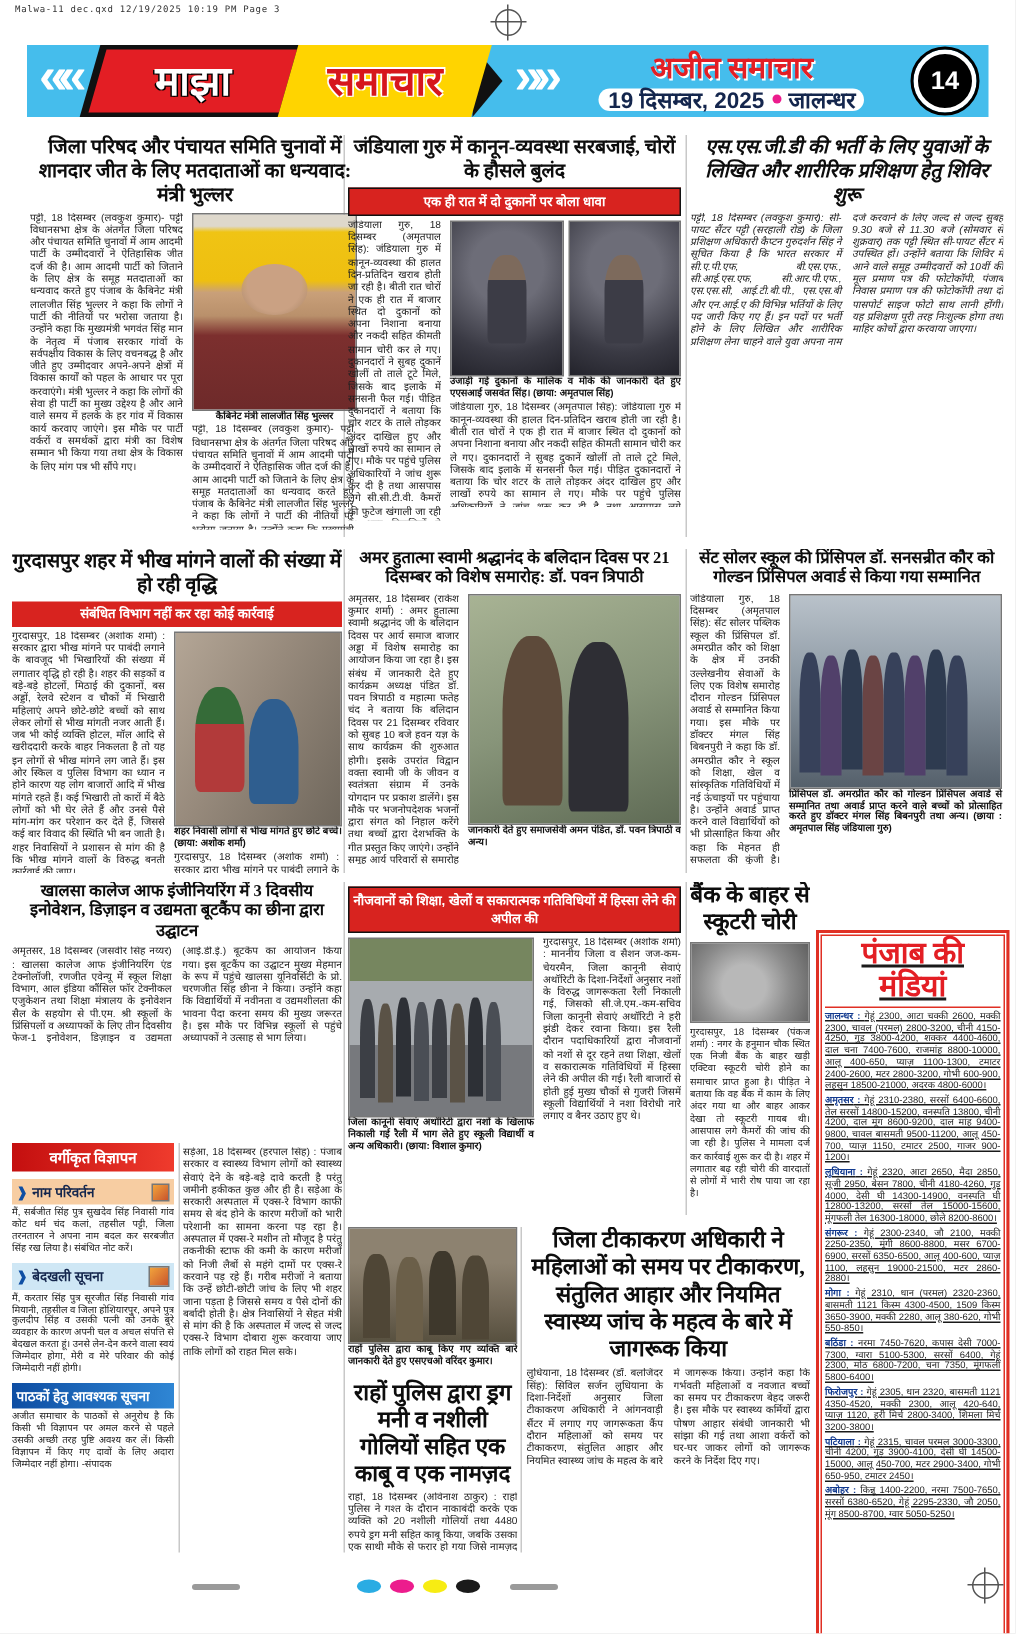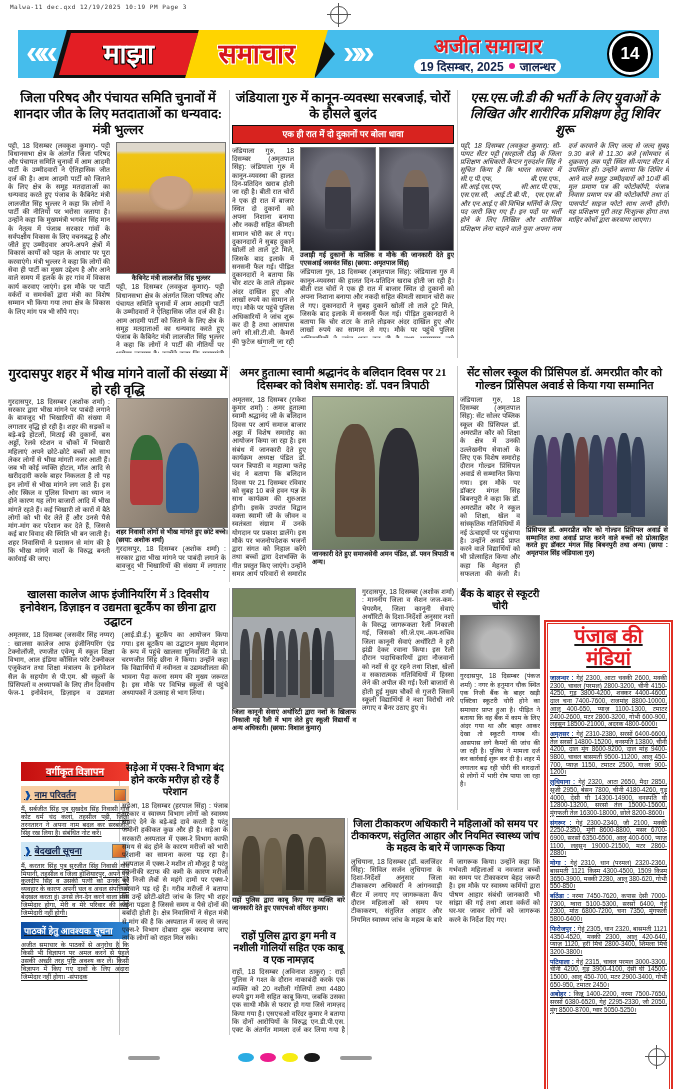--- a/index.html
+++ b/index.html
@@ -22,31 +22,31 @@
              font-family:"Liberation Serif",serif;text-shadow:1px 1px 0 #000,-1px 1px 0 #000;}
   .mh-yellow{background:#ffd400;transform:skew(-16deg);padding:4px 26px 7px 26px;margin-left:-4px;flex:0 0 auto;}
   .mh-samachar{display:inline-block;transform:skew(16deg);color:#d6161c;font-weight:bold;font-size:27px;
              font-family:"Liberation Serif",serif;text-shadow:1px 1px 0 #fff,-1px -1px 0 #fff,1px -1px 0 #fff,-1px 1px 0 #fff;}
   .mh-arrow{width:0;height:0;border-top:24px solid transparent;border-bottom:24px solid transparent;
             border-left:20px solid #111;margin-left:-6px;}
   .mh-right{flex:1;display:flex;flex-direction:column;align-items:center;justify-content:space-between;}
   .mh-title{color:#e31e24;font-weight:bold;font-size:20px;font-family:"Liberation Serif",serif;
             text-shadow:1px 1px 0 #fff;line-height:22px;}
   .mh-pill{background:#fff;border-radius:9px;height:15px;display:flex;align-items:center;gap:5px;
-           padding:0 6px;font-size:12px;font-weight:bold;color:#14264d;margin-top:2px;}
+           padding:0 6px;font-size:15px;font-weight:bold;color:#14264d;margin-top:2px;}
   .dot-m{width:6px;height:6px;border-radius:50%;background:#ec1c8d;display:inline-block;}
   .mh-page{width:36px;height:36px;border-radius:50%;background:#000;border:3px solid #fff;outline:2px solid #000;
            color:#fff;font-weight:bold;font-size:17px;display:flex;align-items:center;justify-content:center;
            margin:0 8px 0 4px;flex:0 0 auto;}
   
   .art{position:absolute;overflow:hidden;}
   .hl{font-family:"Liberation Serif",serif;font-weight:bold;color:#0d0d0d;text-align:center;line-height:1.22;}
   .h-lg{font-size:13px;}
   .h-md{font-size:11px;}
-  .h-sm{font-size:10px;}
+  .h-sm{font-size:15px;}
   .redbar{background:#d8231f;color:#fff;font-weight:bold;font-size:8.8px;text-align:center;
           padding:2px 2px 3px;margin:3px 0;border:1px solid #111;}
   .redbar.nb{border:none;}
   .body{font-size:6.8px;line-height:8.3px;text-align:justify;color:#222;overflow:hidden;}
   .cols2{column-count:2;column-gap:7px;}
   .cap{font-size:6.5px;font-weight:bold;line-height:7.8px;color:#111;text-align:justify;}
   .photo{background:#999;position:relative;overflow:hidden;border:1px solid #777;}
   .row{display:flex;gap:6px;}
   .sep{position:absolute;width:1px;background:#c8c8c8;}
   
@@ -131,21 +131,21 @@
 
   <div class="sep" style="left:229px;top:90px;height:268px;"></div>
   <div class="sep" style="left:457px;top:90px;height:268px;"></div>
   <div class="sep" style="left:229px;top:366px;height:216px;"></div>
   <div class="sep" style="left:457px;top:366px;height:216px;"></div>
   <div class="sep" style="left:229px;top:588px;height:447px;"></div>
   <div class="sep" style="left:457px;top:588px;height:222px;"></div>
   <div class="sep" style="left:119px;top:762px;height:273px;"></div>
   <div class="sep" style="left:347px;top:818px;height:217px;"></div>
 
-  <div class="art" style="left:8px;top:90px;width:220px;height:268px;">
+  <div class="art" style="left:20px;top:90px;width:220px;height:268px;">
     <div class="hl h-lg">जिला परिषद और पंचायत समिति चुनावों में शानदार जीत के लिए मतदाताओं का धन्यवाद: मंत्री भुल्लर</div>
     <div class="row" style="margin-top:4px;">
       <div class="body" style="width:102px;height:224px;">पट्टी, 18 दिसम्बर (लवकुश कुमार)- पट्टी विधानसभा क्षेत्र के अंतर्गत जिला परिषद और पंचायत समिति चुनावों में आम आदमी पार्टी के उम्मीदवारों ने ऐतिहासिक जीत दर्ज की है। आम आदमी पार्टी को जिताने के लिए क्षेत्र के समूह मतदाताओं का धन्यवाद करते हुए पंजाब के कैबिनेट मंत्री लालजीत सिंह भुल्लर ने कहा कि लोगों ने पार्टी की नीतियों पर भरोसा जताया है। उन्होंने कहा कि मुख्यमंत्री भगवंत सिंह मान के नेतृत्व में पंजाब सरकार गांवों के सर्वपक्षीय विकास के लिए वचनबद्ध है और जीते हुए उम्मीदवार अपने-अपने क्षेत्रों में विकास कार्यों को पहल के आधार पर पूरा करवाएंगे। मंत्री भुल्लर ने कहा कि लोगों की सेवा ही पार्टी का मुख्य उद्देश्य है और आने वाले समय में हलके के हर गांव में विकास कार्य करवाए जाएंगे। इस मौके पर पार्टी वर्करों व समर्थकों द्वारा मंत्री का विशेष सम्मान भी किया गया तथा क्षेत्र के विकास के लिए मांग पत्र भी सौंपे गए।</div>
       <div style="width:110px;">
         <div class="photo ph-minister" style="width:108px;height:130px;"></div>
         <div class="cap" style="text-align:center;">कैबिनेट मंत्री लालजीत सिंह भुल्लर</div>
         <div class="body" style="width:108px;height:70px;margin-top:2px;">पट्टी, 18 दिसम्बर (लवकुश कुमार)- पट्टी विधानसभा क्षेत्र के अंतर्गत जिला परिषद और पंचायत समिति चुनावों में आम आदमी पार्टी के उम्मीदवारों ने ऐतिहासिक जीत दर्ज की है। आम आदमी पार्टी को जिताने के लिए क्षेत्र के समूह मतदाताओं का धन्यवाद करते हुए पंजाब के कैबिनेट मंत्री लालजीत सिंह भुल्लर ने कहा कि लोगों ने पार्टी की नीतियों पर भरोसा जताया है। उन्होंने कहा कि मुख्यमंत्री भगवंत सिंह मान के नेतृत्व में पंजाब सरकार गांवों के सर्वपक्षीय विकास के लिए वचनबद्ध है और जीते हुए उम्मीदवार अपने-अपने क्षेत्रों में विकास कार्यों को पहल के आधार पर पूरा करवाएंगे। मंत्री भुल्लर ने कहा कि लोगों की सेवा ही पार्टी का मुख्य उद्देश्य है और आने वाले समय में हलके के हर गांव में विकास कार्य करवाए जाएंगे। इस मौके पर पार्टी वर्करों व समर्थकों द्वारा मंत्री का विशेष सम्मान भी किया गया तथा क्षेत्र के विकास के लिए मांग पत्र भी सौंपे गए।</div>
       </div>
     </div>
   </div>
@@ -166,20 +166,21 @@
     </div>
   </div>
 
   <div class="art" style="left:460px;top:90px;width:209px;height:268px;font-style:italic;">
     <div class="hl h-lg">एस.एस.जी.डी की भर्ती के लिए युवाओं के लिखित और शारीरिक प्रशिक्षण हेतु शिविर शुरू</div>
     <div class="body cols2" style="height:222px;margin-top:4px;">पट्टी, 18 दिसम्बर (लवकुश कुमार): सी-पायट सैंटर पट्टी (सरहाली रोड) के जिला प्रशिक्षण अधिकारी कैप्टन गुरुदर्शन सिंह ने सूचित किया है कि भारत सरकार में सी.ए.पी.एफ, बी.एस.एफ., सी.आई.एस.एफ, सी.आर.पी.एफ., एस.एस.सी, आई.टी.बी.पी., एस.एस.बी और एन.आई.ए की विभिन्न भर्तियों के लिए पद जारी किए गए हैं। इन पदों पर भर्ती होने के लिए लिखित और शारीरिक प्रशिक्षण लेना चाहने वाले युवा अपना नाम दर्ज करवाने के लिए जल्द से जल्द सुबह 9.30 बजे से 11.30 बजे (सोमवार से शुक्रवार) तक पट्टी स्थित सी-पायट सैंटर में उपस्थित हों। उन्होंने बताया कि शिविर में आने वाले समूह उम्मीदवारों को 10वीं की मूल प्रमाण पत्र की फोटोकॉपी, पंजाब निवास प्रमाण पत्र की फोटोकॉपी तथा दो पासपोर्ट साइज फोटो साथ लानी होंगी। यह प्रशिक्षण पूरी तरह निःशुल्क होगा तथा माहिर कोचों द्वारा करवाया जाएगा।</div>
   </div>
 
   <div class="art" style="left:8px;top:366px;width:220px;height:216px;">
     <div class="hl h-lg">गुरदासपुर शहर में भीख मांगने वालों की संख्या में हो रही वृद्धि</div>
+    <div class="redbar nb">संबंधित विभाग नहीं कर रहा कोई कार्रवाई</div>
     <div class="row">
       <div class="body" style="width:102px;height:172px;">गुरदासपुर, 18 दिसम्बर (अशोक शर्मा) : सरकार द्वारा भीख मांगने पर पाबंदी लगाने के बावजूद भी भिखारियों की संख्या में लगातार वृद्धि हो रही है। शहर की सड़कों व बड़े-बड़े होटलों, मिठाई की दुकानों, बस अड्डों, रेलवे स्टेशन व चौकों में भिखारी महिलाएं अपने छोटे-छोटे बच्चों को साथ लेकर लोगों से भीख मांगती नजर आती हैं। जब भी कोई व्यक्ति होटल, मॉल आदि से खरीददारी करके बाहर निकलता है तो यह इन लोगों से भीख मांगने लग जाते हैं। इस ओर स्किल व पुलिस विभाग का ध्यान न होने कारण यह लोग बाजारों आदि में भीख मांगते रहते हैं। कई भिखारी तो कारों में बैठे लोगों को भी घेर लेते हैं और उनसे पैसे मांग-मांग कर परेशान कर देते हैं, जिससे कई बार विवाद की स्थिति भी बन जाती है। शहर निवासियों ने प्रशासन से मांग की है कि भीख मांगने वालों के विरुद्ध बनती कार्रवाई की जाए।</div>
       <div style="width:112px;">
         <div class="photo ph-children" style="width:110px;height:128px;"></div>
         <div class="cap">शहर निवासी लोगों से भीख मांगते हुए छोटे बच्चे। (छाया: अशोक शर्मा)</div>
         <div class="body" style="width:110px;height:26px;margin-top:2px;">गुरदासपुर, 18 दिसम्बर (अशोक शर्मा) : सरकार द्वारा भीख मांगने पर पाबंदी लगाने के बावजूद भी भिखारियों की संख्या में लगातार वृद्धि हो रही है। शहर की सड़कों व बड़े-बड़े होटलों, मिठाई की दुकानों, बस अड्डों, रेलवे स्टेशन व चौकों में भिखारी महिलाएं अपने छोटे-छोटे बच्चों को साथ लेकर लोगों से भीख मांगती नजर आती हैं। जब भी कोई व्यक्ति होटल, मॉल आदि से खरीददारी करके बाहर निकलता है तो यह इन लोगों से भीख मांगने लग जाते हैं। इस ओर स्किल व पुलिस विभाग का ध्यान न होने कारण यह लोग बाजारों आदि में भीख मांगते रहते हैं। कई भिखारी तो कारों में बैठे लोगों को भी घेर लेते हैं और उनसे पैसे मांग-मांग कर परेशान कर देते हैं, जिससे कई बार विवाद की स्थिति भी बन जाती है। शहर निवासियों ने प्रशासन से मांग की है कि भीख मांगने वालों के विरुद्ध बनती कार्रवाई की जाए।</div>
       </div>
     </div>
   </div>
 
@@ -188,74 +189,74 @@
     <div class="row" style="margin-top:3px;">
       <div class="body" style="width:74px;height:180px;">अमृतसर, 18 दिसम्बर (राकेश कुमार शर्मा) : अमर हुतात्मा स्वामी श्रद्धानंद जी के बलिदान दिवस पर आर्य समाज बाजार अड्डा में विशेष समारोह का आयोजन किया जा रहा है। इस संबंध में जानकारी देते हुए कार्यक्रम अध्यक्ष पंडित डॉ. पवन त्रिपाठी व महात्मा फतेह चंद ने बताया कि बलिदान दिवस पर 21 दिसम्बर रविवार को सुबह 10 बजे हवन यज्ञ के साथ कार्यक्रम की शुरुआत होगी। इसके उपरांत विद्वान वक्ता स्वामी जी के जीवन व स्वतंत्रता संग्राम में उनके योगदान पर प्रकाश डालेंगे। इस मौके पर भजनोपदेशक भजनों द्वारा संगत को निहाल करेंगे तथा बच्चों द्वारा देशभक्ति के गीत प्रस्तुत किए जाएंगे। उन्होंने समूह आर्य परिवारों से समारोह में पहुंचने की अपील की।</div>
       <div style="width:142px;">
         <div class="photo ph-event" style="width:140px;height:152px;"></div>
         <div class="cap">जानकारी देते हुए समाजसेवी अमन पंडित, डॉ. पवन त्रिपाठी व अन्य।</div>
       </div>
     </div>
   </div>
 
   <div class="art" style="left:460px;top:366px;width:209px;height:216px;">
-    <div class="hl h-md">सेंट सोलर स्कूल की प्रिंसिपल डॉ. अमरप्रीत कौर को गोल्डन प्रिंसिपल अवार्ड से किया गया सम्मानित</div>
+    <div class="hl h-md">सेंट सोलर स्कूल की प्रिंसिपल डॉ. सनसन्रीत कौर को गोल्डन प्रिंसिपल अवार्ड से किया गया सम्मानित</div>
     <div class="row" style="margin-top:3px;">
       <div class="body" style="width:60px;height:180px;">जंडियाला गुरु, 18 दिसम्बर (अमृतपाल सिंह): सेंट सोलर पब्लिक स्कूल की प्रिंसिपल डॉ. अमरप्रीत कौर को शिक्षा के क्षेत्र में उनकी उल्लेखनीय सेवाओं के लिए एक विशेष समारोह दौरान गोल्डन प्रिंसिपल अवार्ड से सम्मानित किया गया। इस मौके पर डॉक्टर मंगल सिंह बिबनपुरी ने कहा कि डॉ. अमरप्रीत कौर ने स्कूल को शिक्षा, खेल व सांस्कृतिक गतिविधियों में नई ऊंचाइयों पर पहुंचाया है। उन्होंने अवार्ड प्राप्त करने वाले विद्यार्थियों को भी प्रोत्साहित किया और कहा कि मेहनत ही सफलता की कुंजी है। स्कूल स्टाफ व अभिभावकों ने प्रिंसिपल को बधाई दी।</div>
       <div style="width:142px;">
         <div class="photo ph-group" style="width:140px;height:128px;"></div>
         <div class="cap">प्रिंसिपल डॉ. अमरप्रीत कौर को गोल्डन प्रिंसिपल अवार्ड से सम्मानित तथा अवार्ड प्राप्त करने वाले बच्चों को प्रोत्साहित करते हुए डॉक्टर मंगल सिंह बिबनपुरी तथा अन्य। (छाया : अमृतपाल सिंह जंडियाला गुरु)</div>
       </div>
     </div>
   </div>
 
   <div class="art" style="left:8px;top:588px;width:220px;height:170px;">
     <div class="hl h-md">खालसा कालेज आफ इंजीनियरिंग में 3 दिवसीय इनोवेशन, डिज़ाइन व उद्यमता बूटकैंप का छीना द्वारा उद्घाटन</div>
     <div class="body cols2" style="height:132px;margin-top:3px;">अमृतसर, 18 दिसम्बर (जसवीर सिंह नय्यर) : खालसा कालेज आफ इंजीनियरिंग एंड टेक्नोलॉजी, रणजीत एवेन्यू में स्कूल शिक्षा विभाग, आल इंडिया कौंसिल फॉर टेक्नीकल एजुकेशन तथा शिक्षा मंत्रालय के इनोवेशन सैल के सहयोग से पी.एम. श्री स्कूलों के प्रिंसिपलों व अध्यापकों के लिए तीन दिवसीय फेज-1 इनोवेशन, डिज़ाइन व उद्यमता (आई.डी.ई.) बूटकैंप का आयोजन किया गया। इस बूटकैंप का उद्घाटन मुख्य मेहमान के रूप में पहुंचे खालसा यूनिवर्सिटी के प्रो. चरणजीत सिंह छीना ने किया। उन्होंने कहा कि विद्यार्थियों में नवीनता व उद्यमशीलता की भावना पैदा करना समय की मुख्य जरूरत है। इस मौके पर विभिन्न स्कूलों से पहुंचे अध्यापकों ने उत्साह से भाग लिया।</div>
   </div>
 
-  <div class="art" style="left:21px;top:762px;width:108px;height:278px;text-decoration:underline;">
+  <div class="art" style="left:8px;top:762px;width:108px;height:278px;">
     <div class="cls-title">वर्गीकृत विज्ञापन</div>
     <div class="pill pill-name">
       <span class="chev">❱</span>
       <span>नाम परिवर्तन</span>
       <span class="photo ph-thumb" style="width:10px;height:10px;margin-left:auto;"></span>
     </div>
     <div class="cls-text">मैं, सर्बजीत सिंह पुत्र सुखदेव सिंह निवासी गांव कोट धर्म चंद कलां, तहसील पट्टी, जिला तरनतारन ने अपना नाम बदल कर सरबजीत सिंह रख लिया है। संबंधित नोट करें।</div>
     <div class="pill pill-evict">
       <span class="chev">❱</span>
       <span>बेदखली सूचना</span>
       <span class="photo ph-thumb" style="width:12px;height:12px;margin-left:auto;"></span>
     </div>
     <div class="cls-text">मैं, करतार सिंह पुत्र सूरजीत सिंह निवासी गांव मियानी, तहसील व जिला होशियारपुर, अपने पुत्र कुलदीप सिंह व उसकी पत्नी को उनके बुरे व्यवहार के कारण अपनी चल व अचल संपत्ति से बेदखल करता हूं। उनसे लेन-देन करने वाला स्वयं जिम्मेदार होगा, मेरी व मेरे परिवार की कोई जिम्मेदारी नहीं होगी।</div>
     <div class="pill pill-blue">
       <span>पाठकों हेतु आवश्यक सूचना</span>
     </div>
     <div class="cls-text">अजीत समाचार के पाठकों से अनुरोध है कि किसी भी विज्ञापन पर अमल करने से पहले उसकी अच्छी तरह पुष्टि अवश्य कर लें। किसी विज्ञापन में किए गए दावों के लिए अदारा जिम्मेदार नहीं होगा। -संपादक</div>
   </div>
 
   <div class="art" style="left:122px;top:762px;width:106px;height:273px;">
-    <div class="hl h-sm">सड़ेआ में एक्स-रे विभाग बंद होने करके मरीज़ हो रहे हैं परेशान</div>
     <div class="body" style="height:218px;margin-top:3px;">सड़ेआ, 18 दिसम्बर (हरपाल सिंह) : पंजाब सरकार व स्वास्थ्य विभाग लोगों को स्वास्थ्य सेवाएं देने के बड़े-बड़े दावे करती है परंतु जमीनी हकीकत कुछ और ही है। सड़ेआ के सरकारी अस्पताल में एक्स-रे विभाग काफी समय से बंद होने के कारण मरीजों को भारी परेशानी का सामना करना पड़ रहा है। अस्पताल में एक्स-रे मशीन तो मौजूद है परंतु तकनीकी स्टाफ की कमी के कारण मरीजों को निजी लैबों से महंगे दामों पर एक्स-रे करवाने पड़ रहे हैं। गरीब मरीजों ने बताया कि उन्हें छोटी-छोटी जांच के लिए भी शहर जाना पड़ता है जिससे समय व पैसे दोनों की बर्बादी होती है। क्षेत्र निवासियों ने सेहत मंत्री से मांग की है कि अस्पताल में जल्द से जल्द एक्स-रे विभाग दोबारा शुरू करवाया जाए ताकि लोगों को राहत मिल सके।</div>
   </div>
 
   <div class="art" style="left:232px;top:588px;width:222px;height:226px;">
+    <div class="redbar">नौजवानों को शिक्षा, खेलों व सकारात्मक गतिविधियों में हिस्सा लेने की अपील की</div>
     <div class="row">
       <div style="width:124px;">
         <div class="photo ph-rally" style="width:122px;height:118px;"></div>
         <div class="cap">जिला कानूनी सेवाएं अथॉरिटी द्वारा नशों के खिलाफ निकाली गई रैली में भाग लेते हुए स्कूली विद्यार्थी व अन्य अधिकारी। (छाया: विशाल कुमार)</div>
       </div>
       <div class="body" style="width:92px;height:152px;">गुरदासपुर, 18 दिसम्बर (अशोक शर्मा) : माननीय जिला व सैशन जज-कम-चेयरमैन, जिला कानूनी सेवाएं अथॉरिटी के दिशा-निर्देशों अनुसार नशों के विरुद्ध जागरूकता रैली निकाली गई, जिसको सी.जे.एम.-कम-सचिव जिला कानूनी सेवाएं अथॉरिटी ने हरी झंडी देकर रवाना किया। इस रैली दौरान पदाधिकारियों द्वारा नौजवानों को नशों से दूर रहने तथा शिक्षा, खेलों व सकारात्मक गतिविधियों में हिस्सा लेने की अपील की गई। रैली बाजारों से होती हुई मुख्य चौकों से गुजरी जिसमें स्कूली विद्यार्थियों ने नशा विरोधी नारे लगाए व बैनर उठाए हुए थे।</div>
     </div>
   </div>
 
   <div class="art" style="left:232px;top:818px;width:113px;height:217px;">
     <div class="photo ph-police" style="width:111px;height:76px;"></div>
     <div class="cap">राहों पुलिस द्वारा काबू किए गए व्यक्ति बारे जानकारी देते हुए एसएचओ वरिंदर कुमार।</div>
-    <div class="hl h-sm" style="margin-top:18px;">राहों पुलिस द्वारा ड्रग मनी व नशीली गोलियों सहित एक काबू व एक नामज़द</div>
+    <div class="hl h-sm" style="margin-top:8px;">राहों पुलिस द्वारा ड्रग मनी व नशीली गोलियों सहित एक काबू व एक नामज़द</div>
     <div class="body" style="height:72px;margin-top:2px;">राहों, 18 दिसम्बर (अविनाश ठाकुर) : राहों पुलिस ने गश्त के दौरान नाकाबंदी करके एक व्यक्ति को 20 नशीली गोलियों तथा 4480 रुपये ड्रग मनी सहित काबू किया, जबकि उसका एक साथी मौके से फरार हो गया जिसे नामज़द किया गया है। एसएचओ वरिंदर कुमार ने बताया कि दोनों आरोपियों के विरुद्ध एन.डी.पी.एस. एक्ट के अंतर्गत मामला दर्ज कर लिया गया है और फरार आरोपी की गिरफ्तारी के लिए छापेमारी की जा रही है। पकड़े गए आरोपी को माननीय अदालत में पेश करके रिमांड हासिल किया जाएगा।</div>
   </div>
 
   <div class="art" style="left:351px;top:818px;width:189px;height:217px;">
     <div class="hl h-sm">जिला टीकाकरण अधिकारी ने महिलाओं को समय पर टीकाकरण, संतुलित आहार और नियमित स्वास्थ्य जांच के महत्व के बारे में जागरूक किया</div>
     <div class="body cols2" style="height:168px;margin-top:3px;">लुधियाना, 18 दिसम्बर (डॉ. बलजिंदर सिंह): सिविल सर्जन लुधियाना के दिशा-निर्देशों अनुसार जिला टीकाकरण अधिकारी ने आंगनवाड़ी सैंटर में लगाए गए जागरूकता कैंप दौरान महिलाओं को समय पर टीकाकरण, संतुलित आहार और नियमित स्वास्थ्य जांच के महत्व के बारे में जागरूक किया। उन्होंने कहा कि गर्भवती महिलाओं व नवजात बच्चों का समय पर टीकाकरण बेहद जरूरी है। इस मौके पर स्वास्थ्य कर्मियों द्वारा पोषण आहार संबंधी जानकारी भी सांझा की गई तथा आशा वर्करों को घर-घर जाकर लोगों को जागरूक करने के निर्देश दिए गए।</div>
   </div>
 
   <div class="art" style="left:460px;top:588px;width:80px;height:222px;">
     <div class="hl h-sm">बैंक के बाहर से स्कूटरी चोरी</div>

